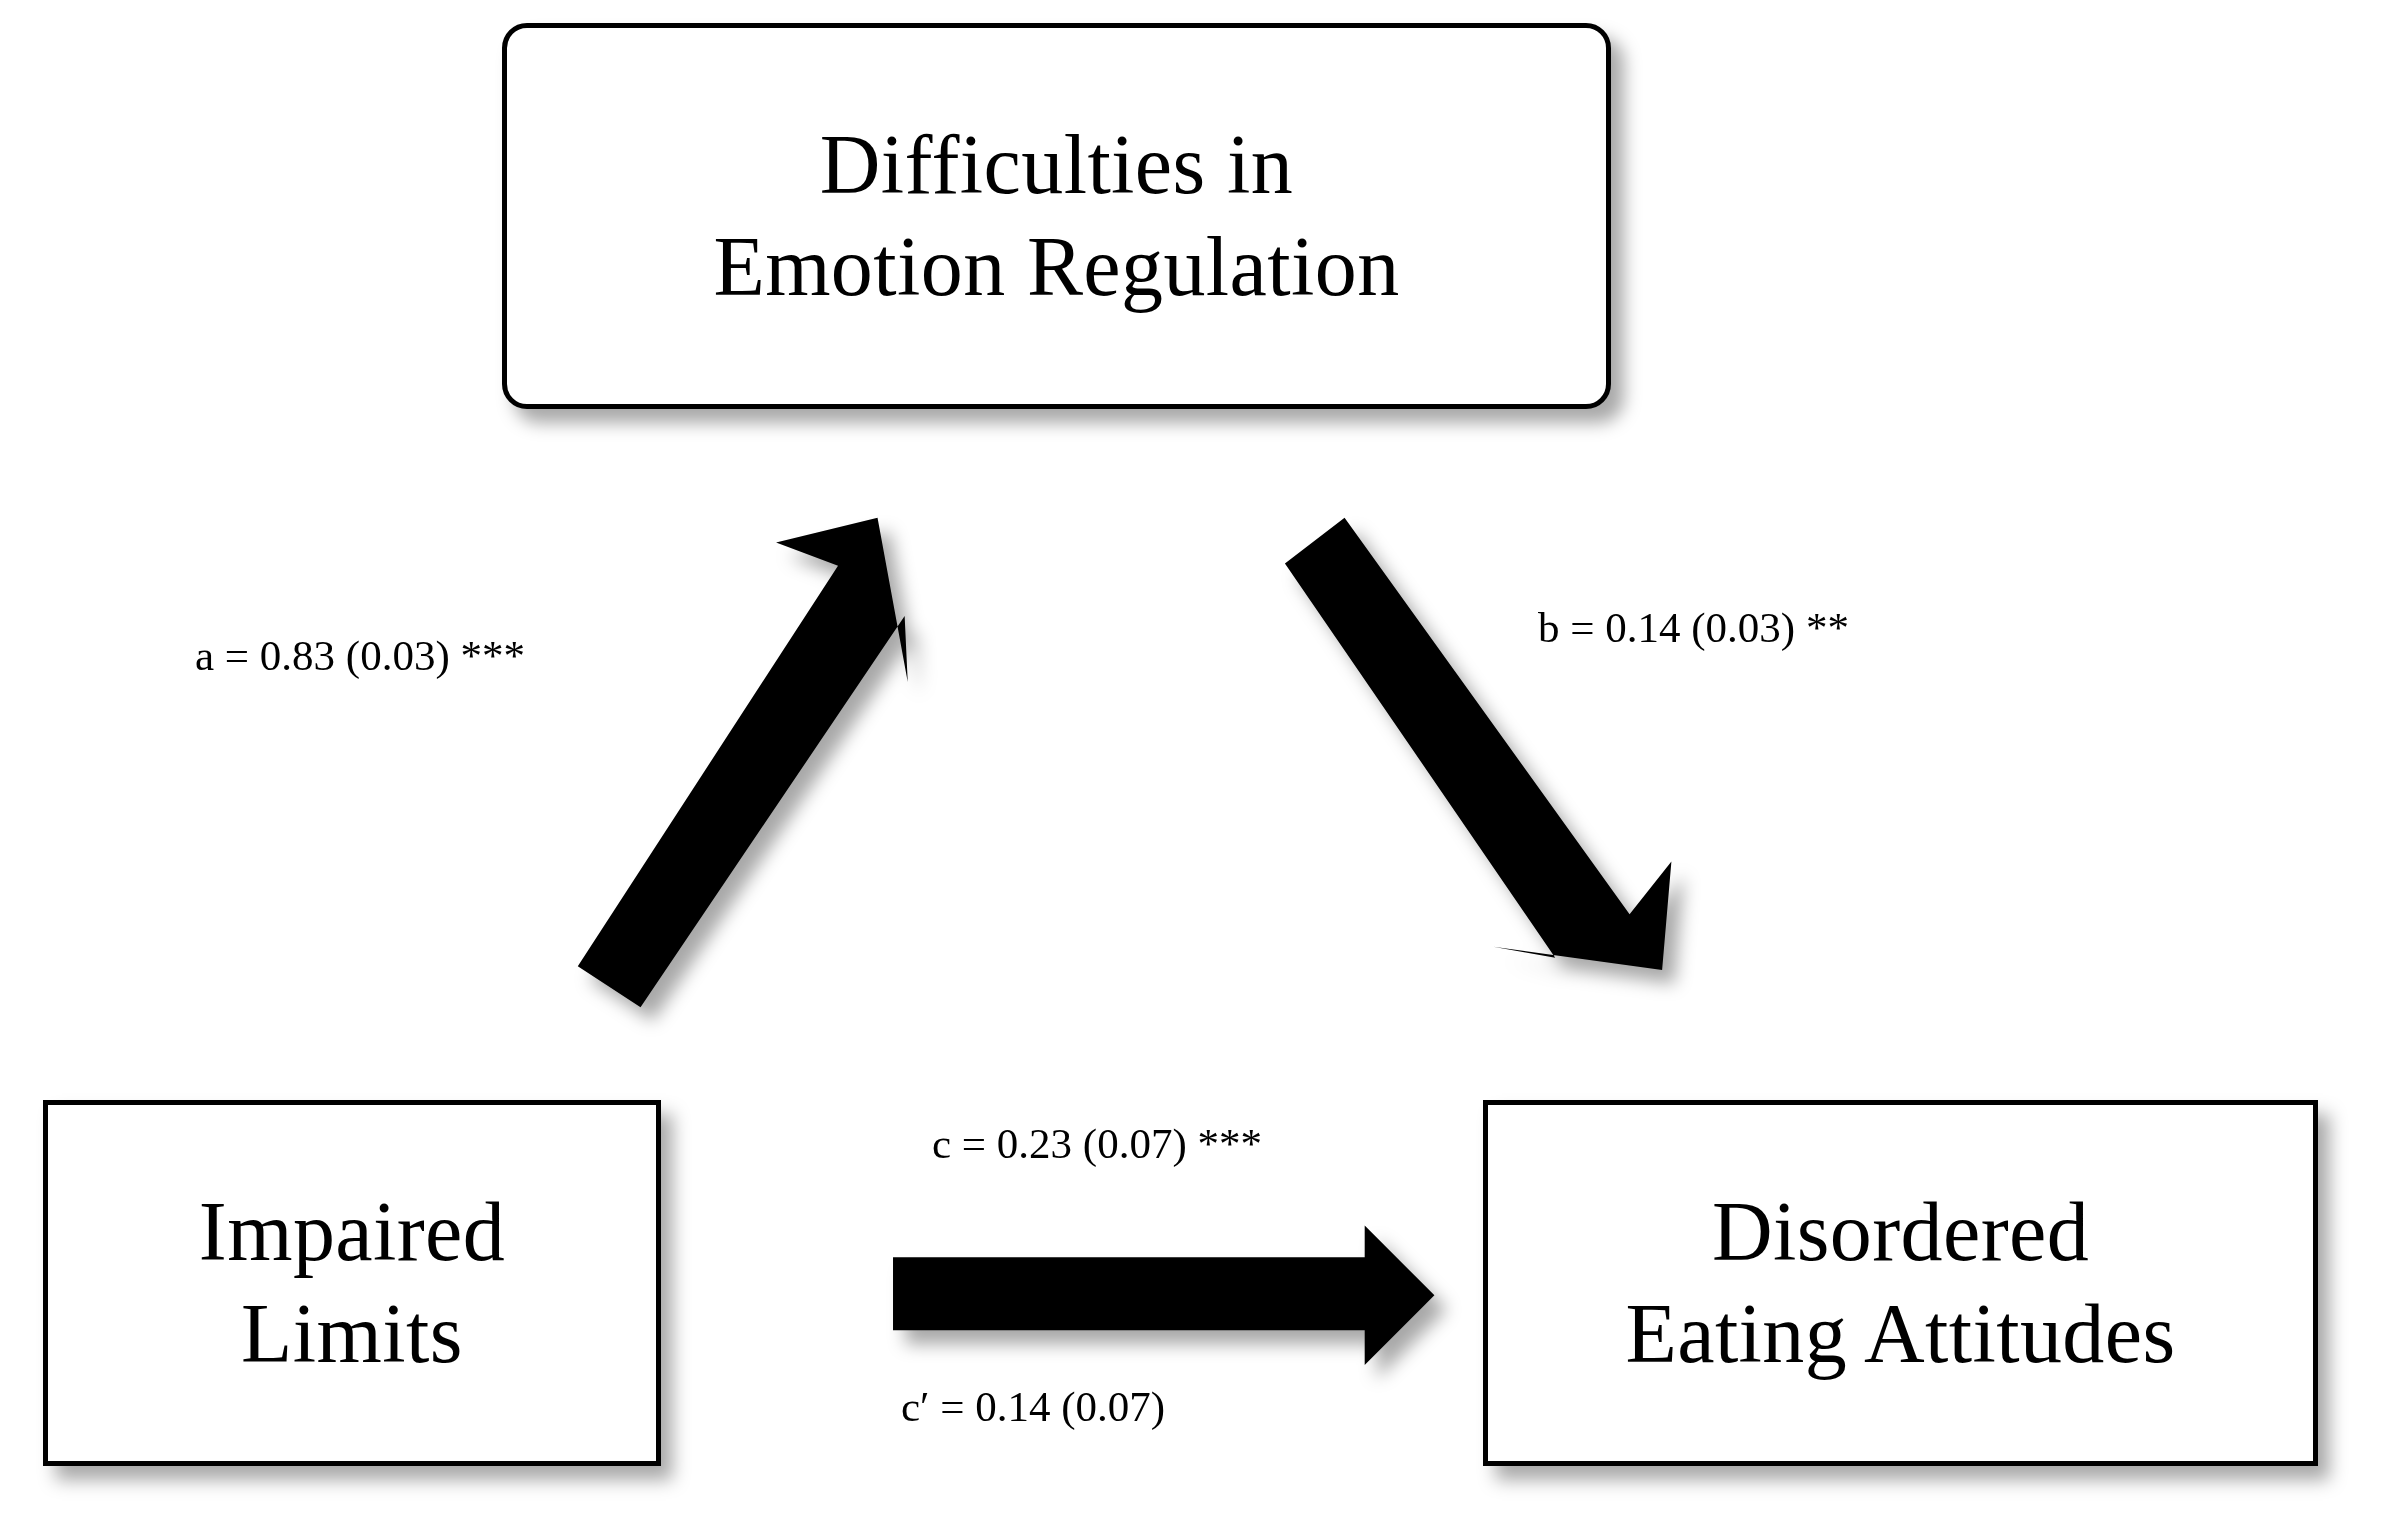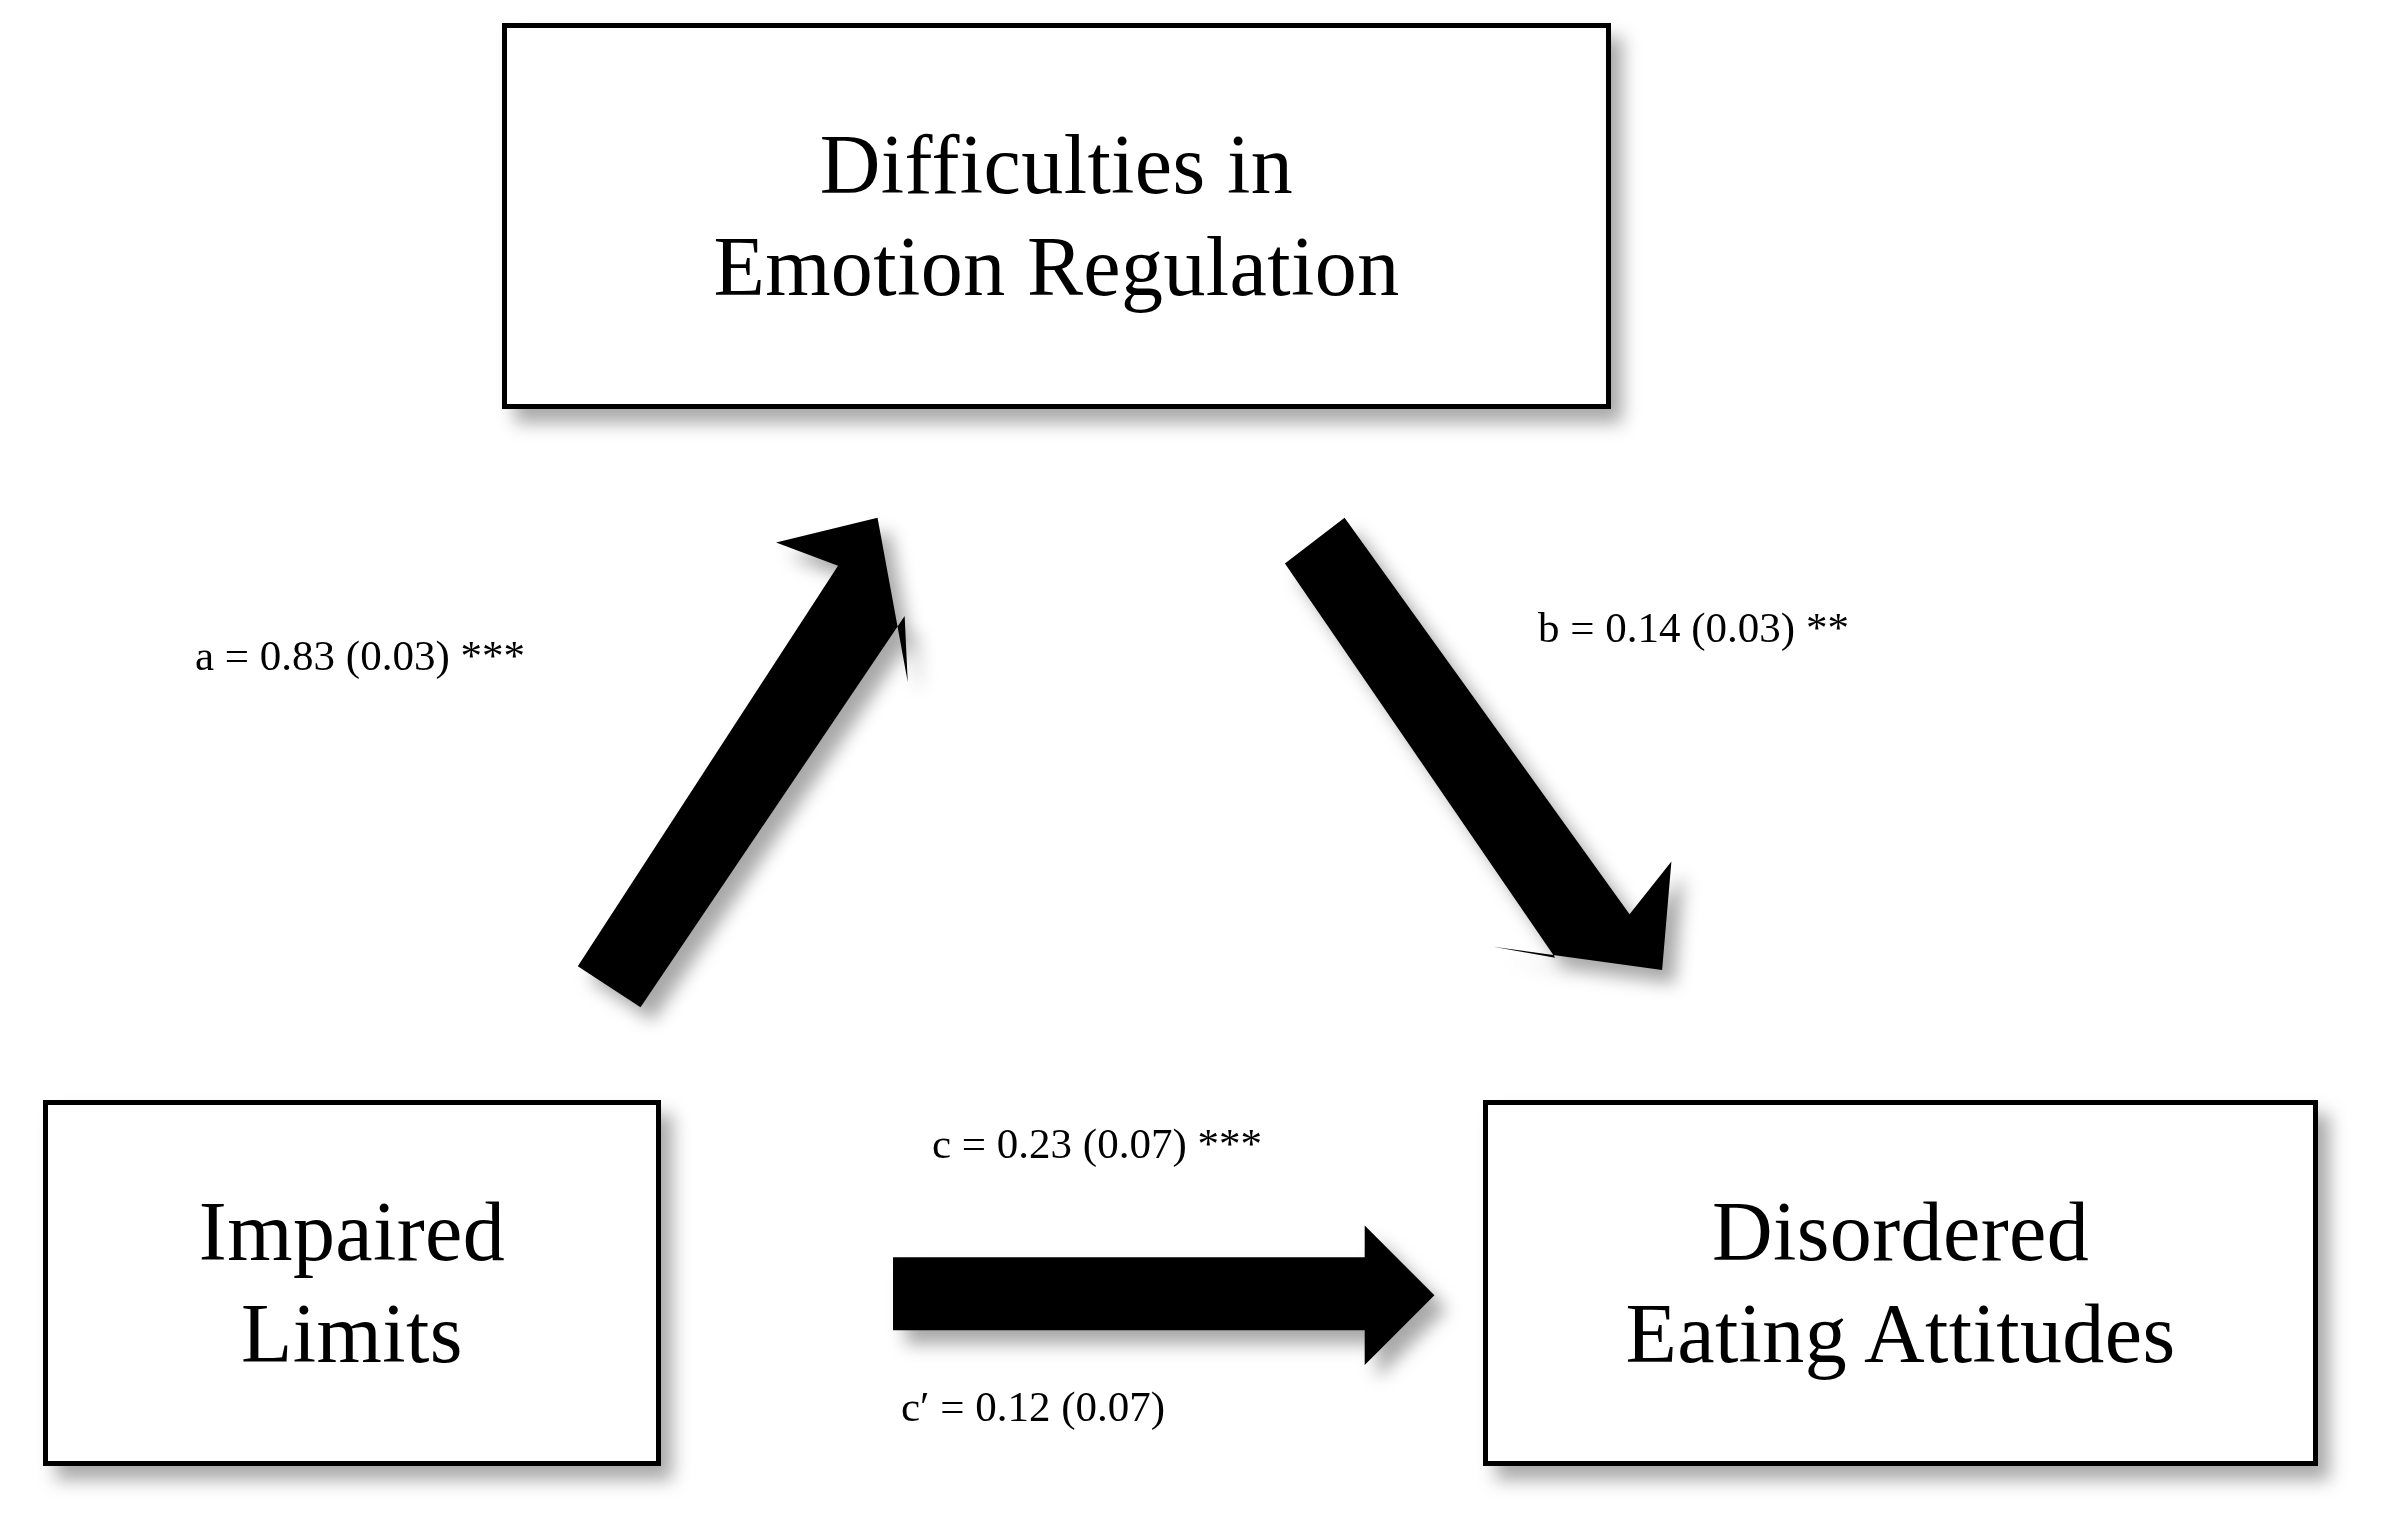--- a/index.html
+++ b/index.html
@@ -44,20 +44,21 @@
     color: #000000;
     letter-spacing: 0.4px;
     white-space: pre-line;
     padding: 0 14px;
   }
   #box-med {
     left: 502px;
     top: 23px;
     width: 1109px;
     height: 386px;
+    border-radius: 25px;
   }
   #box-iv {
     left: 43px;
     top: 1100px;
     width: 618px;
     height: 366px;
   }
   #box-dv {
     left: 1483px;
     top: 1100px;
@@ -110,16 +111,16 @@
     <div class="node-label">Disordered
 Eating Attitudes</div>
   </div>
 
   <div class="path-label" id="label-a">a = 0.83 (0.03) ***</div>
 
   <div class="path-label" id="label-b">b = 0.14 (0.03) **</div>
 
   <div class="path-label" id="label-c">c = 0.23 (0.07) ***</div>
 
-  <div class="path-label" id="label-cp">c′ = 0.12 (0.07)</div>
+  <div class="path-label" id="label-cp">c′ = 0.14 (0.07)</div>
 
 </div>
 
 
 </body></html>

